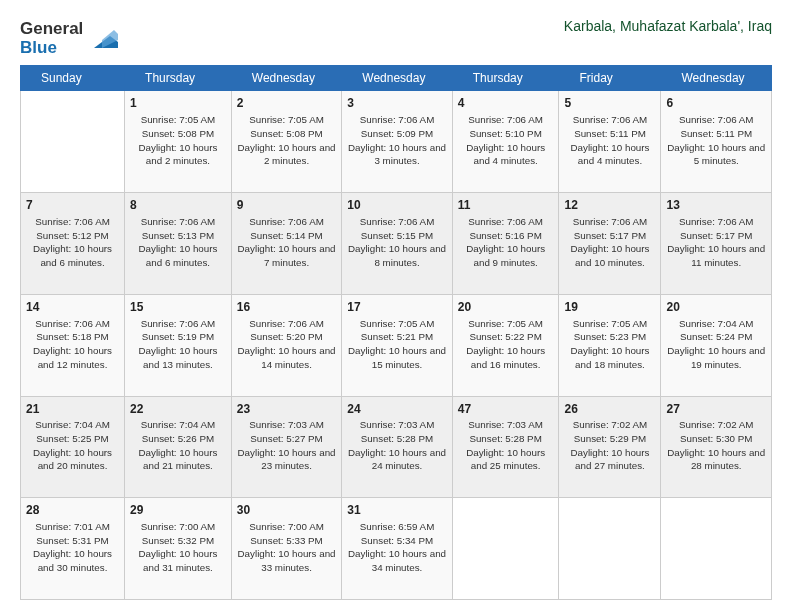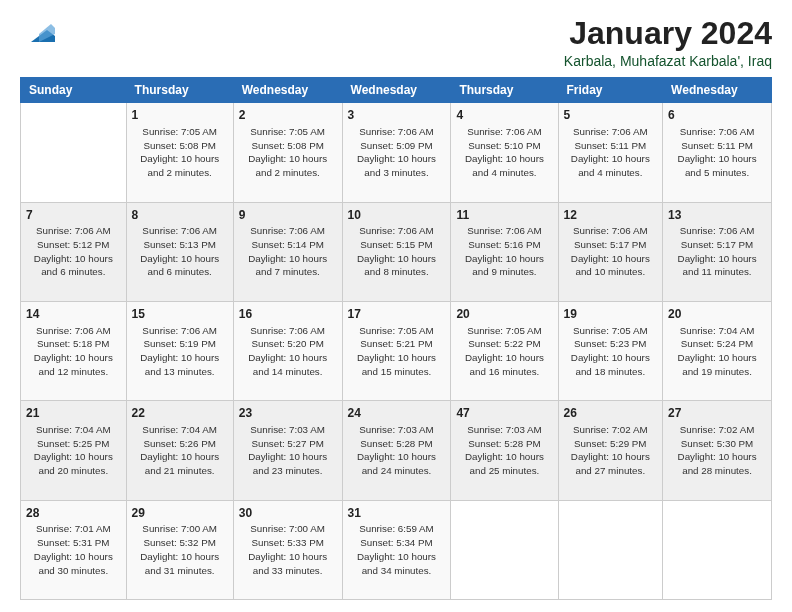--- a/index.html
+++ b/index.html
@@ -44,24 +44,24 @@
     }
     .calendar {
       flex: 1;
       border-collapse: collapse;
       width: 100%;
       font-size: 10.5px;
     }
     .calendar thead tr th {
       background-color: #2a6db5;
       color: #fff;
-      padding: 5px 8px;
+      padding: 5px 20px;
       text-align: left;
       font-size: 12px;
-      font-weight: bold;
+      font-weight: normal;
       border: 1px solid #2a6db5;
     }
     .calendar tbody tr td {
       border: 1px solid #ccc;
       vertical-align: top;
       padding: 4px 5px;
       width: 113px;
       min-height: 80px;
       height: 82px;
       color: #333;
@@ -91,29 +91,32 @@
     }
   </style>
 </head>
 <body>
 
 <div class="page">
   <div class="header">
     <div class="logo">
       <div>
         <div style="display:flex;align-items:center;">
+          <div style="font-size:17px;font-weight:bold;color:#333;line-height:1.1;">
+            <span>General</span><br>
+            <span style="color:#1a6faf;">Blue</span>
+          </div>
           <svg width="32" height="32" viewBox="0 0 32 32" style="margin-left:3px;margin-top:-6px;">
             <polygon points="8,28 24,16 32,22 32,28" fill="#1a6faf"></polygon>
             <polygon points="16,20 28,10 32,14 32,20 16,28" fill="#5ba3d9" opacity="0.7"></polygon>
           </svg>
         </div>
       </div>
     </div>
     <div class="title-block">
-      <div class="month-title">January 2024</div>
       <div class="location">Karbala, Muhafazat Karbala', Iraq</div>
     </div>
   </div>
 
   <table class="calendar">
     <thead>
       <tr>
         <th>Sunday</th>
         <th>Thursday</th>
         <th>Wednesday</th>

